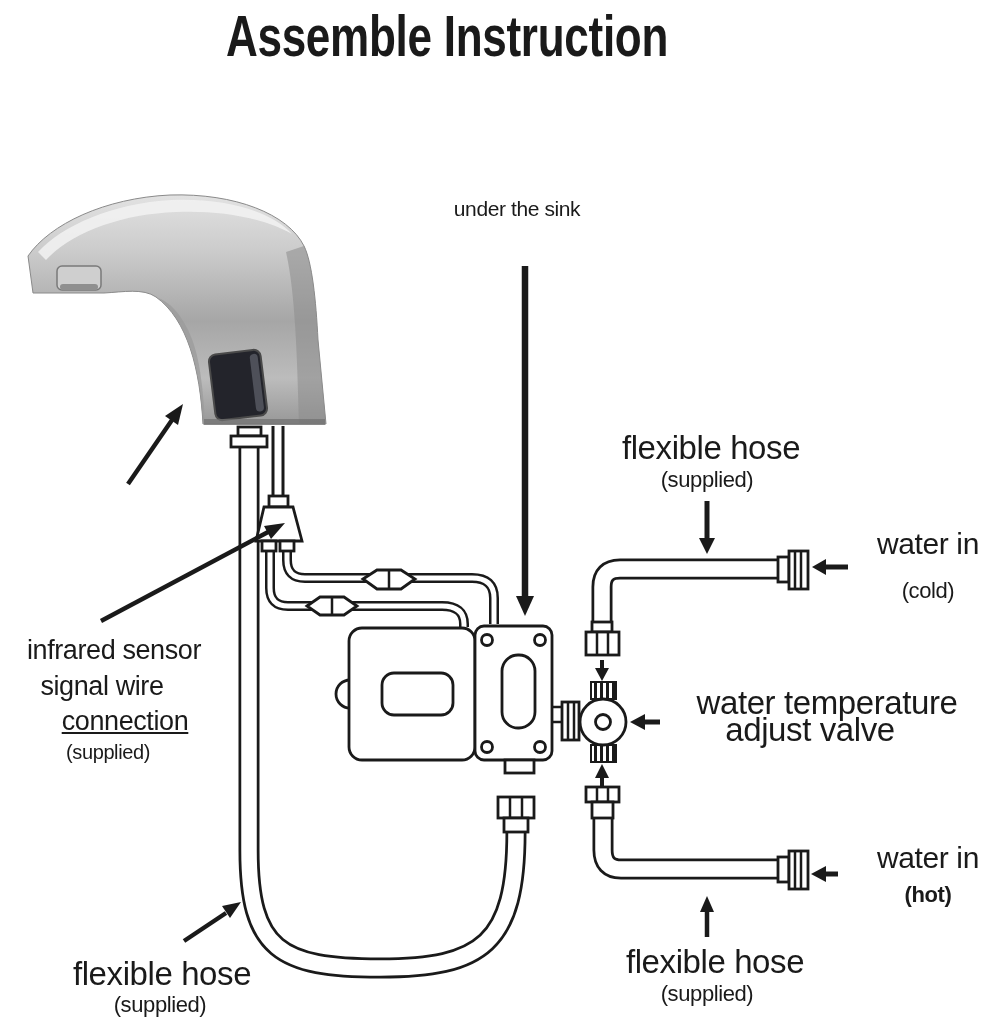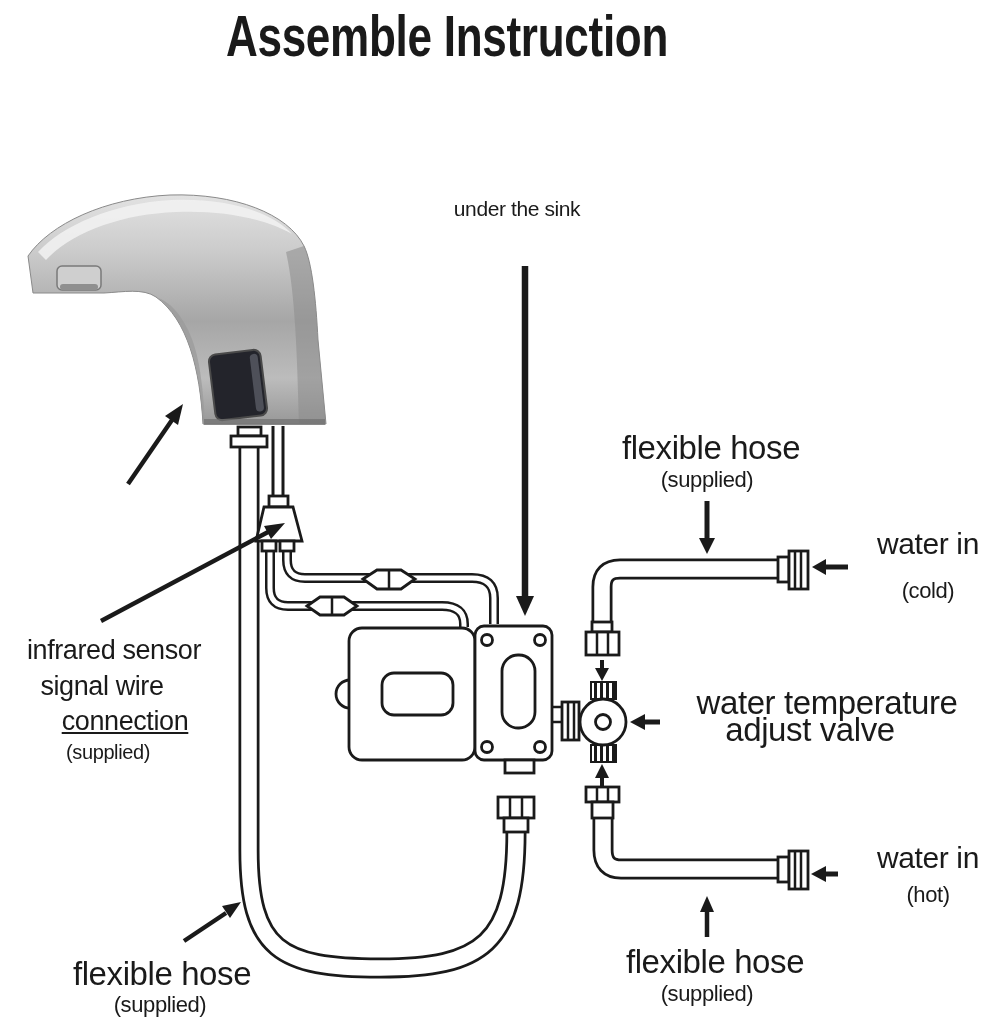--- a/index.html
+++ b/index.html
@@ -222,21 +222,21 @@
 
   <div class="lbl t-mid" style="left:114px;top:635px;">infrared sensor</div>
   <div class="lbl t-mid" style="left:102px;top:671px;">signal wire</div>
   <div class="lbl t-mid" style="left:125px;top:706px;text-decoration:underline;">connection</div>
   <div class="lbl t-sub2" style="left:108px;top:741px;">(supplied)</div>
 
   <div class="lbl t-big" style="left:827px;top:669px;margin-top:16px;">water temperature</div>
   <div class="lbl t-big" style="left:810px;top:712px;">adjust valve</div>
 
   <div class="lbl t-big2" style="left:928px;top:841px;">water in</div>
-  <div class="lbl t-sub" style="left:928px;top:883px;">(hot)</div>
+  <div class="lbl t-sub" style="left:928px;top:883px;font-weight:bold;">(hot)</div>
 
   <div class="lbl t-big" style="left:162px;top:956px;">flexible hose</div>
   <div class="lbl t-sub" style="left:160px;top:993px;">(supplied)</div>
 
   <div class="lbl t-big" style="left:715px;top:944px;">flexible hose</div>
   <div class="lbl t-sub" style="left:707px;top:982px;">(supplied)</div>
 
 </div>
 
 </body></html>

